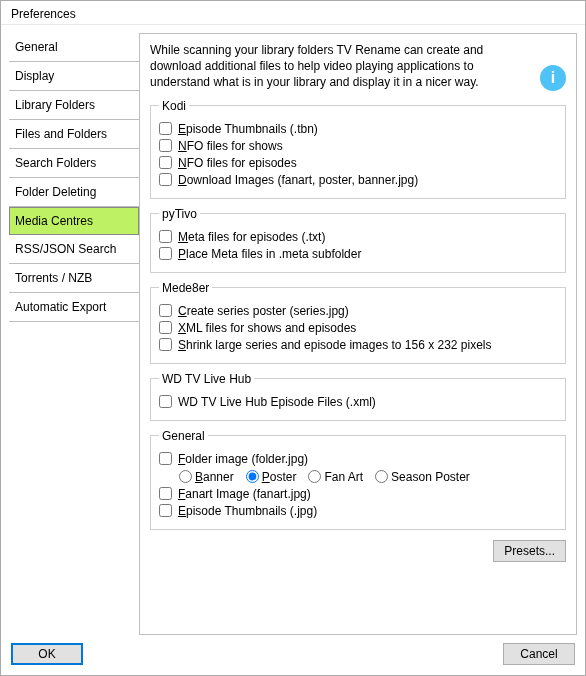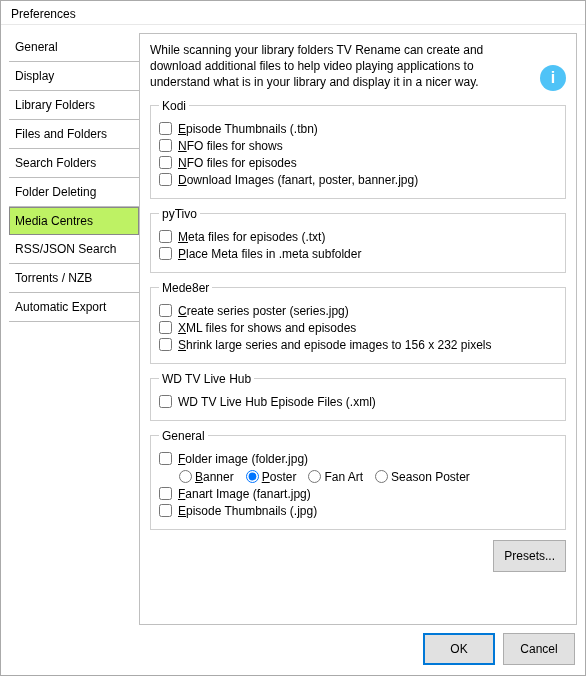--- a/index.html
+++ b/index.html
@@ -125,36 +125,35 @@
   .u::first-letter {
     text-decoration: underline;
   }
   .presets-row {
     display: flex;
     justify-content: flex-end;
     margin-top: 4px;
   }
   .btn {
     min-width: 72px;
-    height: 32px;
+    height: 22px;
     border: 1px solid #adadad;
     background: #e1e1e1;
     font-family: inherit;
     font-size: 12px;
     cursor: default;
     padding: 0 10px;
   }
   .btn.default {
     border: 1px solid #0078d7;
     box-shadow: inset 0 0 0 1px #0078d7;
   }
   .footer {
     display: flex;
-    justify-content: flex-end;
-    gap: 8px;
+    justify-content: space-between;
     padding: 8px 2px 2px 2px;
   }
 </style>
 </head>
 <body>
 
 <div class="window">
   <div class="titlebar">Preferences</div>
 
   <div class="body">

